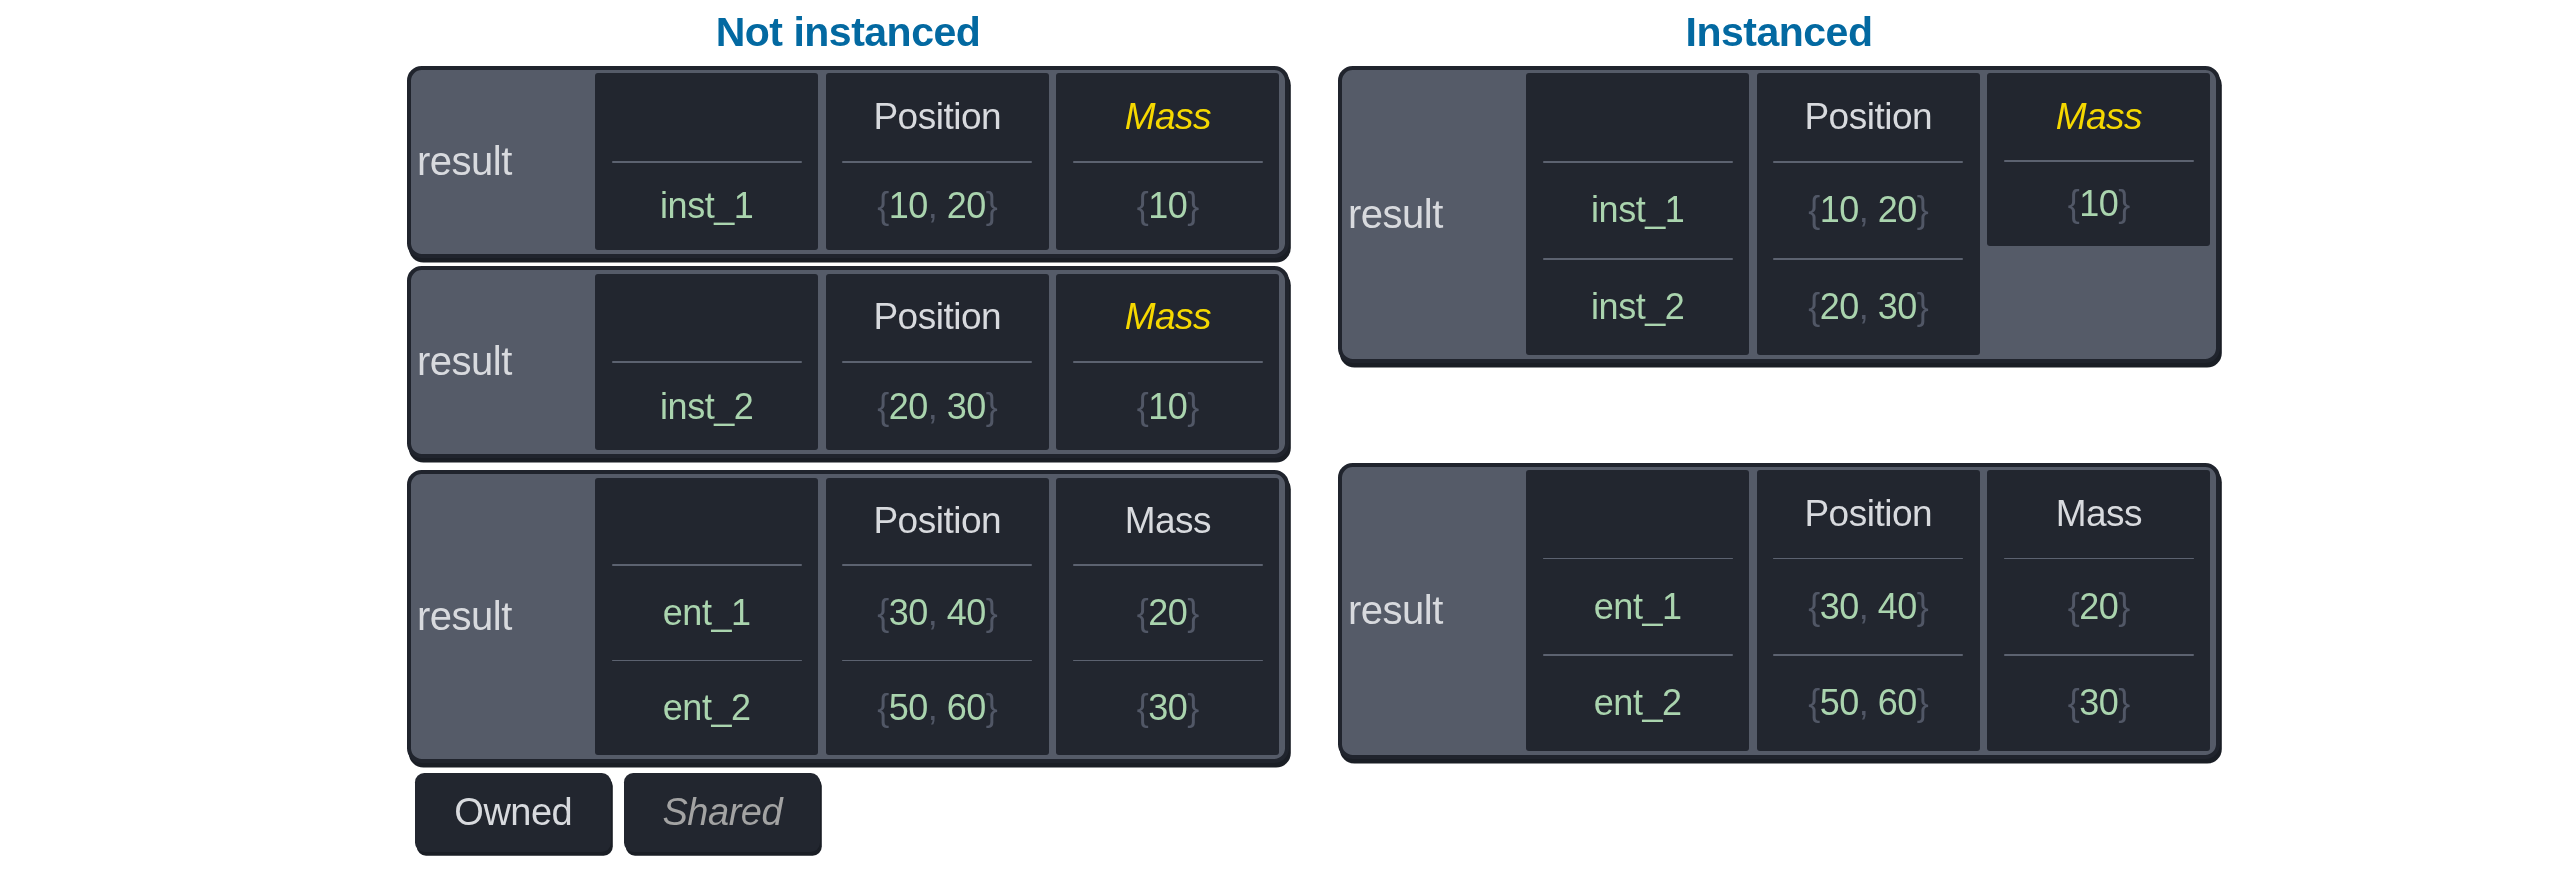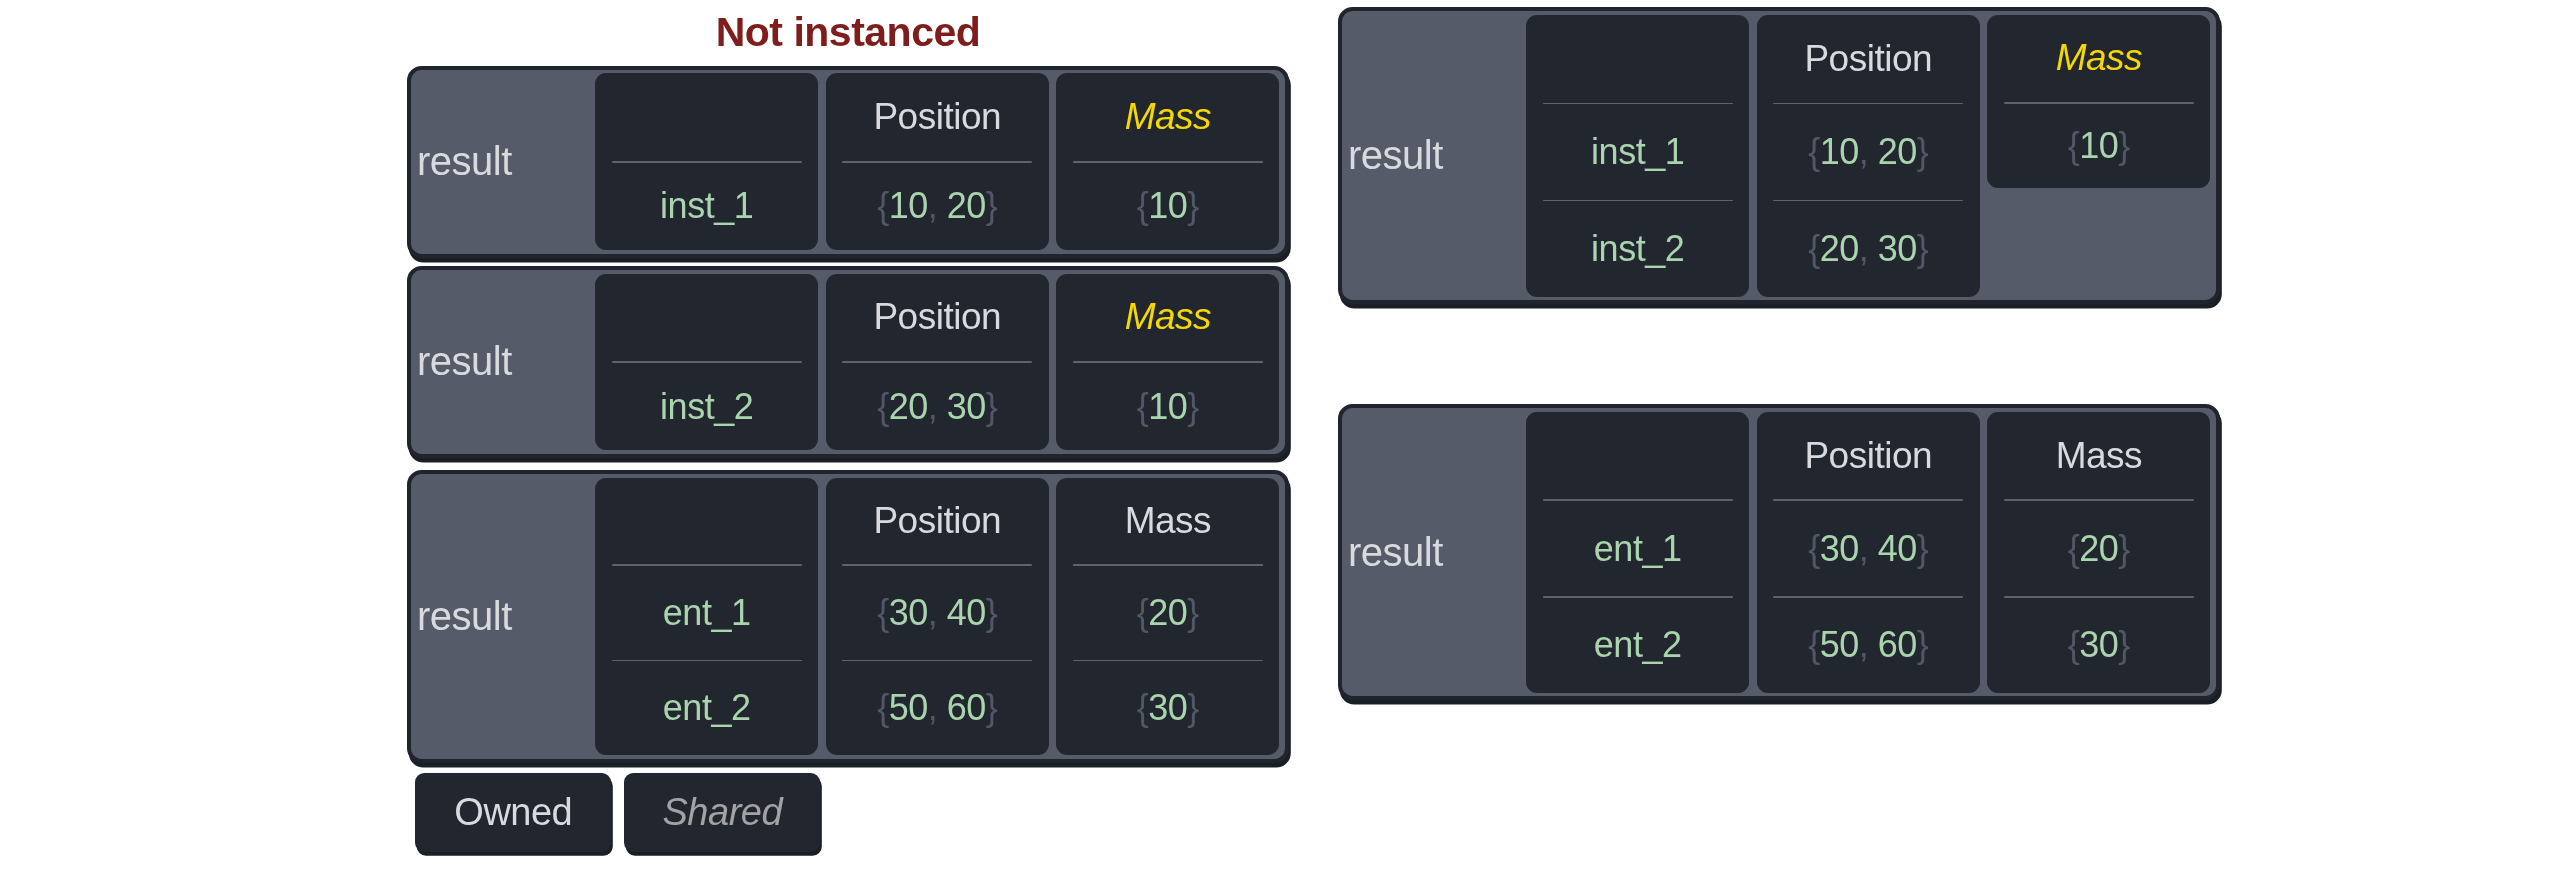--- a/index.html
+++ b/index.html
@@ -1,29 +1,29 @@
 <!DOCTYPE html>
 <html style="font-size:14.7px"><head>
 <meta charset="utf-8">
 <style>
   * { box-sizing: border-box; margin: 0; padding: 0; }
   html, body { width: 2576px; height: 870px; background: #ffffff; overflow: hidden;
                font-family: "Liberation Sans", "DejaVu Sans", sans-serif; }
   .figure { position: absolute; left: 407px; top: 7.3px; display: flex; gap: 49px; }
   .fig-col { display: flex; flex-direction: column; width: 882px; }
   .fig-title { height: 51px; line-height: 51px; text-align: center; font-weight: bold;
-               font-size: 41px; color: #7f1d1d; margin-bottom: 7.3px; letter-spacing: -0.5px; }
+               font-size: 41px; color: #0369a1; margin-bottom: 7.3px; letter-spacing: -0.5px; }
   .etable { background: #555b68; border: 4.6px solid #20242d; border-radius: 14.7px;
             box-shadow: 1.8px 4.6px 0 #1a1e25; display: flex; padding: 3.7px 5.5px 3.7px 0; width: 100%; }
   .h209 { height: 192px; } .h319 { height: 293px; } .h323 { height: 297px; } .h322 { height: 296px; }
   .mt9 { margin-top: 8.3px; } .mt13 { margin-top: 12px; } .mt109 { margin-top: 100px; }
   .result-label { width: 184px; flex: none; display: flex; align-items: center;
                   padding-left: 6px; color: #d8dade; font-size: 40px; letter-spacing: -0.5px; }
   .cells { flex: 1; display: flex; gap: 7.3px; }
-  .cell { background: #22262f; border-radius: 11px; flex: 1; display: flex;
+  .cell { background: #22262f; border-radius: 3px; flex: 1; display: flex;
           flex-direction: column; padding: 0 16.5px; min-width: 0; }
   .hdr { flex: 0.92; min-height: 0; display: flex; align-items: center; justify-content: center;
          font-size: 37px; color: #d8dade; letter-spacing: -0.5px; }
   .t1 .hdr { flex: 1; }
   .hdr.shared { color: #f5d800; font-style: italic; }
   .divider { flex: none; height: 1.8px; background: #5c6270; border-radius: 0.9px; width: 100%; }
   .val { flex: 1; min-height: 0; display: flex; align-items: center; justify-content: center;
          font-size: 36px; color: #aad4ae; letter-spacing: -0.5px; }
   .val span { white-space: pre; }
   .val .p { color: #515766; }
@@ -161,20 +161,21 @@
       </div>
     </div>
 
     <div class="legend">
       <div class="pill">Owned</div>
       <div class="pill shared">Shared</div>
     </div>
   </div>
 
   <div class="fig-col">
+    <div class="fig-title">Instanced</div>
 
     <div class="etable h323">
       <div class="result-label">result</div>
       <div class="cells">
         <div class="cell">
           <div class="hdr"></div>
           <div class="divider"></div>
           <div class="val">inst_1</div>
           <div class="divider"></div>
           <div class="val">inst_2</div>

